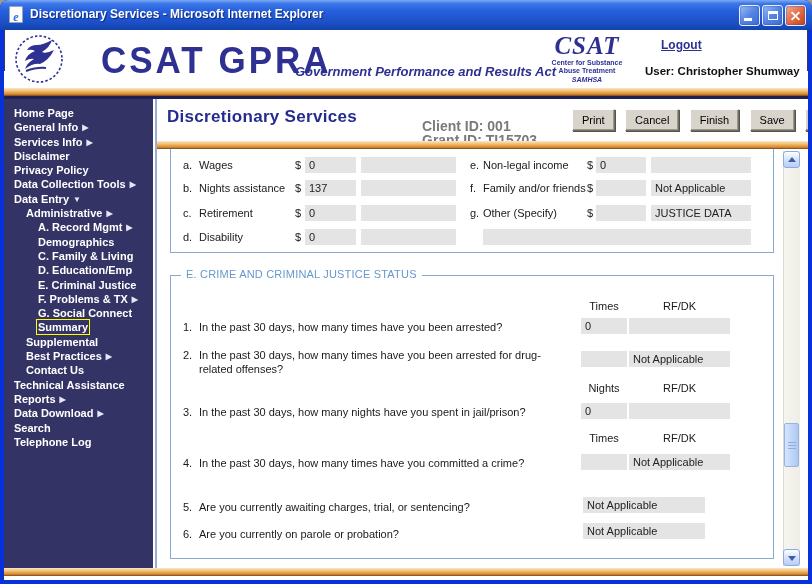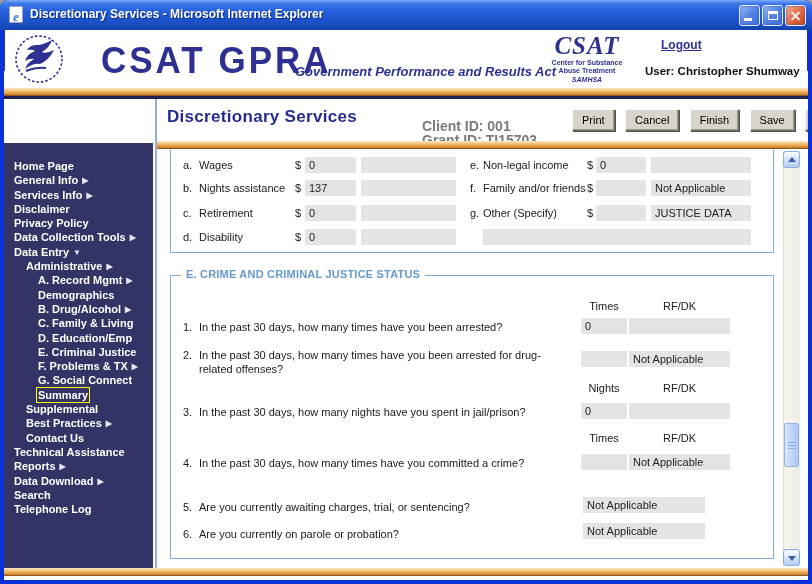--- a/index.html
+++ b/index.html
@@ -42,41 +42,41 @@
     text-decoration:underline;cursor:pointer;}
   .user{position:absolute;left:640px;top:35px;font-size:11.5px;font-weight:bold;color:#111;white-space:nowrap;}
 
   
   .strip{background:linear-gradient(180deg,#F9E9CA 0%,#F2BC6C 45%,#DD8F35 82%,#C2732A 100%);border-bottom:1px solid #8A5A20;}
   .strip1{position:absolute;top:58px;left:0;right:0;height:8px;}
   .strip-bottom{position:absolute;bottom:4px;left:0;right:0;height:8px;}
 
   
   .main{position:absolute;top:66px;left:0;right:0;bottom:12px;border-top:3px solid #1F2152;background:#FFF;}
-  .sidebar{position:absolute;left:0;top:0;bottom:0;width:149px;background:var(--sidebar_bg,#333366);padding-top:16px;margin-top:44px;}
+  .sidebar{position:absolute;left:0;top:0;bottom:0;width:149px;background:var(--sidebar_bg,#333366);padding-top:7px;}
   .sb-item{height:14.3px;line-height:14.3px;font-size:11px;font-weight:bold;color:#FFF;white-space:nowrap;cursor:pointer;}
   .sb-item.lvl0{padding-left:10px;}.sb-item.lvl1{padding-left:22px;}.sb-item.lvl2{padding-left:34px;}
   .sb-arrow{font-size:8px;color:#E6E6F8;margin-left:4px;vertical-align:1px;}
   .sb-label.selected{outline:1px solid var(--selected_outline_yellow,#FFFF00);outline-offset:1px;}
 
   .content{position:absolute;left:151px;right:0;top:0;bottom:0;background:#FFF;border-left:2px solid #96ADD6;}
   .page-title{position:absolute;left:10px;top:8px;font-size:17px;font-weight:bold;color:var(--page_title_navy,#252C8E);letter-spacing:.3px;}
   .idblock{position:absolute;left:265px;top:20px;font-size:14px;font-weight:bold;color:#7A7A7A;line-height:14px;white-space:nowrap;}
   .btnrow{position:absolute;left:415px;top:10px;white-space:nowrap;}
   .xpbtn{display:inline-block;margin-right:6px;padding:4px 9px 4px 9px;font-size:11px;color:#000;
     background:#D8D4CC;border:1px solid #716F64;border-top-color:#FDFDFA;border-left-color:#FDFDFA;
     box-shadow:inset -1px -1px 0 #9B988E,1px 1px 0 #55534A;cursor:pointer;}
   .strip2{position:absolute;top:42px;left:0;right:0;height:8px;}
 
   
   .form-area{position:absolute;top:50px;left:0;right:0;bottom:0;overflow:hidden;background:#FFF;}
   .fieldset{position:absolute;border:1px solid #85A9CF;background:#FFF;}
   .fs1{left:13px;top:-14px;width:604px;height:118px;border-top:none;}
   .fs2{left:13px;top:126px;width:604px;height:284px;}
-  .legend{position:absolute;top:-8px;left:10px;background:#FFF;padding:0 5px;font-size:11px;font-weight:bold;
+  .legend{position:absolute;top:-8px;left:10px;background:#FFF;padding:0 5px;font-size:11px;font-weight:normal;
     color:var(--section_blue,#6699CC);letter-spacing:.2px;white-space:nowrap;}
 
   .lab{position:absolute;font-size:11px;color:#1A1A1A;line-height:16px;white-space:nowrap;}
   .field{position:absolute;height:16px;line-height:16px;background:var(--field_gray,#E4E4E4);
     font-size:11px;color:#222;padding-left:4px;overflow:hidden;white-space:nowrap;cursor:text;}
 
   .fs1-row{position:absolute;left:0;width:100%;height:16px;}
   .r0{top:22px}.r1{top:45px}.r2{top:70px}.r3{top:94px}
   .l-let{left:12px}.l-lab{left:28px}.l-dol{left:124px}
   .l-amt{left:134px;width:51px}.l-rf{left:190px;width:95px}
@@ -157,21 +157,20 @@
         <div class="sb-item lvl0"><span class="sb-label">Home Page</span></div>
         <div class="sb-item lvl0"><span class="sb-label">General Info</span><span class="sb-arrow">▶</span></div>
         <div class="sb-item lvl0"><span class="sb-label">Services Info</span><span class="sb-arrow">▶</span></div>
         <div class="sb-item lvl0"><span class="sb-label">Disclaimer</span></div>
         <div class="sb-item lvl0"><span class="sb-label">Privacy Policy</span></div>
         <div class="sb-item lvl0"><span class="sb-label">Data Collection Tools</span><span class="sb-arrow">▶</span></div>
         <div class="sb-item lvl0"><span class="sb-label">Data Entry</span><span class="sb-arrow">▼</span></div>
         <div class="sb-item lvl1"><span class="sb-label">Administrative</span><span class="sb-arrow">▶</span></div>
         <div class="sb-item lvl2"><span class="sb-label">A. Record Mgmt</span><span class="sb-arrow">▶</span></div>
         <div class="sb-item lvl2"><span class="sb-label">Demographics</span></div>
-        <div class="sb-item lvl2"><span class="sb-label">B. Drug/Alcohol</span><span class="sb-arrow">▶</span></div>
         <div class="sb-item lvl2"><span class="sb-label">C. Family &amp; Living</span></div>
         <div class="sb-item lvl2"><span class="sb-label">D. Education/Emp</span></div>
         <div class="sb-item lvl2"><span class="sb-label">E. Criminal Justice</span></div>
         <div class="sb-item lvl2"><span class="sb-label">F. Problems &amp; TX</span><span class="sb-arrow">▶</span></div>
         <div class="sb-item lvl2"><span class="sb-label">G. Social Connect</span></div>
         <div class="sb-item lvl2"><span class="sb-label selected">Summary</span></div>
         <div class="sb-item lvl1"><span class="sb-label">Supplemental</span></div>
         <div class="sb-item lvl1"><span class="sb-label">Best Practices</span><span class="sb-arrow">▶</span></div>
         <div class="sb-item lvl1"><span class="sb-label">Contact Us</span></div>
         <div class="sb-item lvl0"><span class="sb-label">Technical Assistance</span></div>

